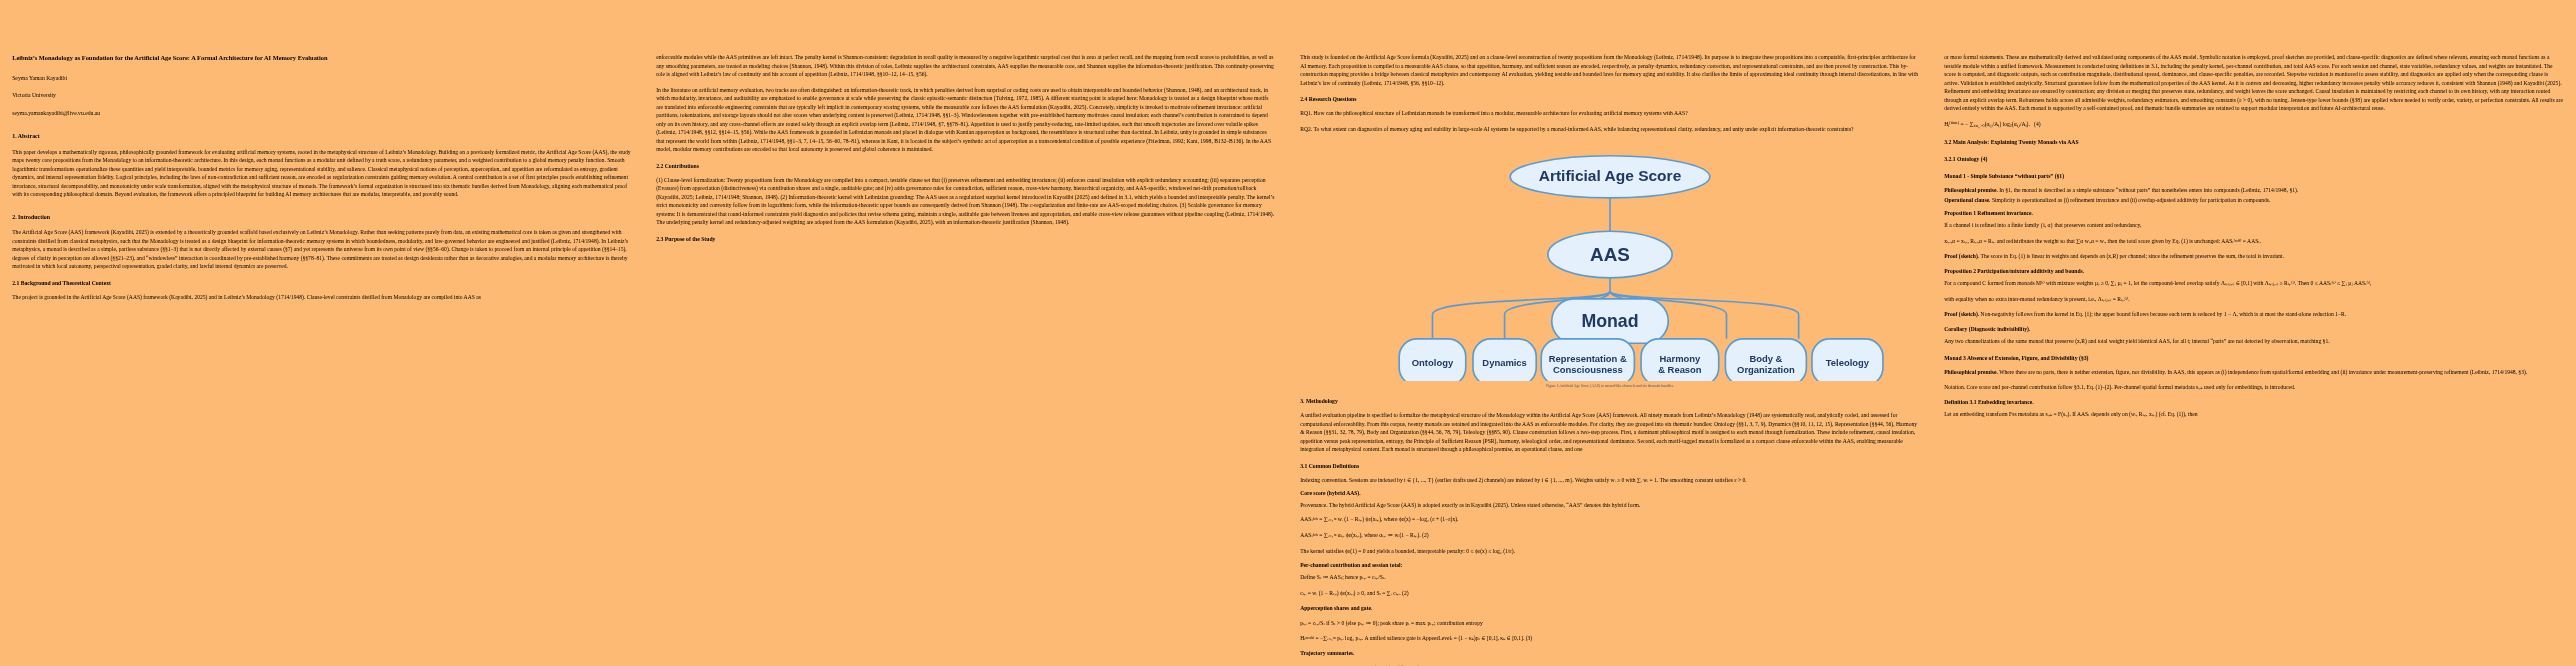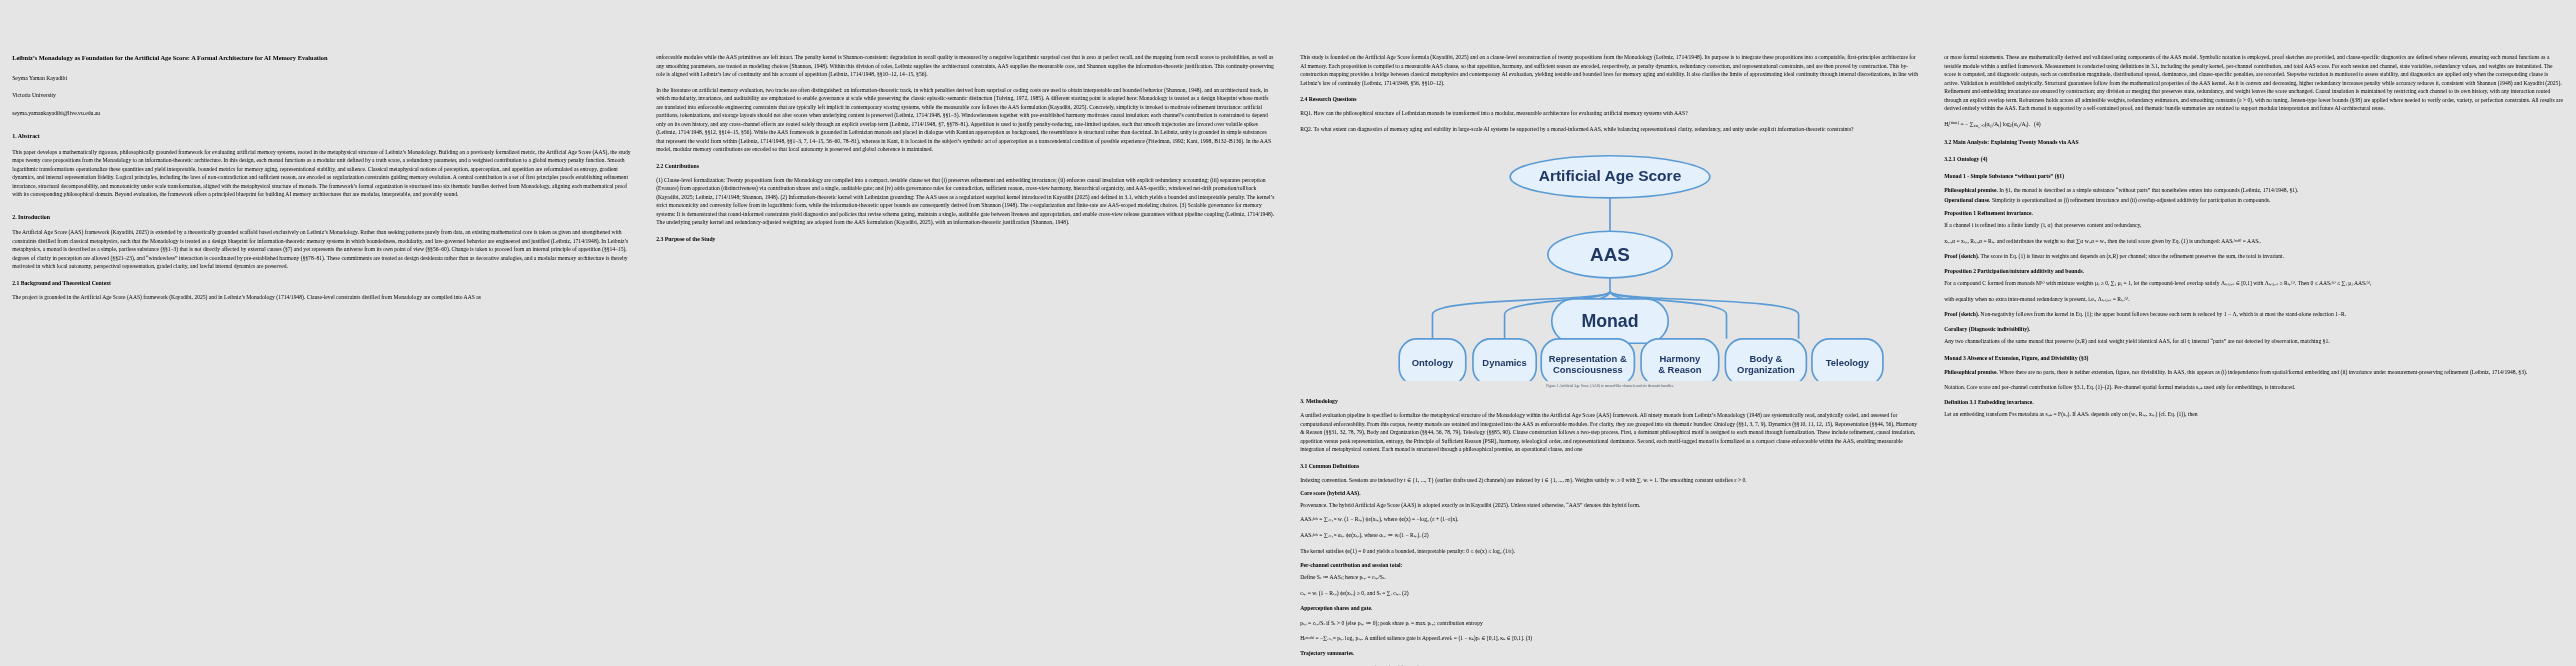--- a/index.html
+++ b/index.html
@@ -11,21 +11,21 @@
     width: 2576px;
     height: 667px;
     overflow: hidden;
     font-family: "Liberation Serif", "DejaVu Serif", serif;
     color: #000000;
   }
   .page {
     position: relative;
     width: 2576px;
     height: 667px;
-    background: #e5e5e5;
+    background: #fdba74;
     display: flex;
     align-items: flex-start;
   }
   .col {
     box-sizing: border-box;
     padding: 53px 12.2px 11px 12.2px;
     width: 644px;
     height: 667px;
     overflow: hidden;
   }

